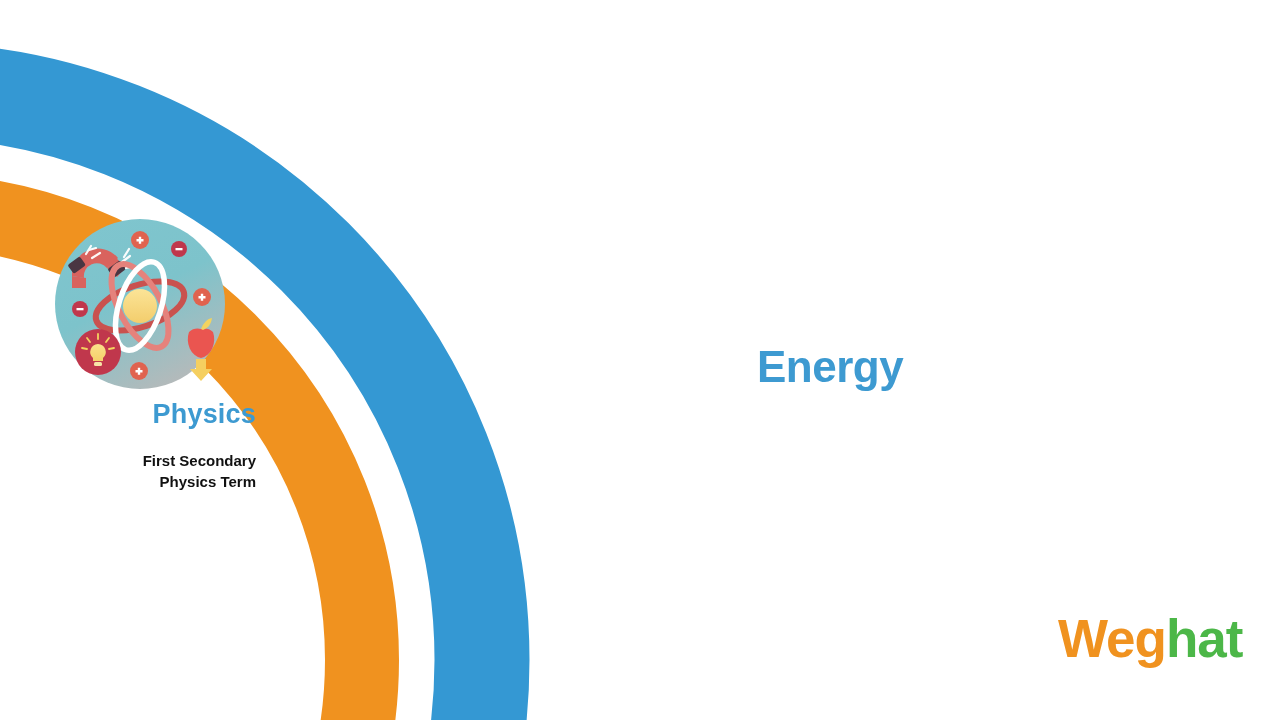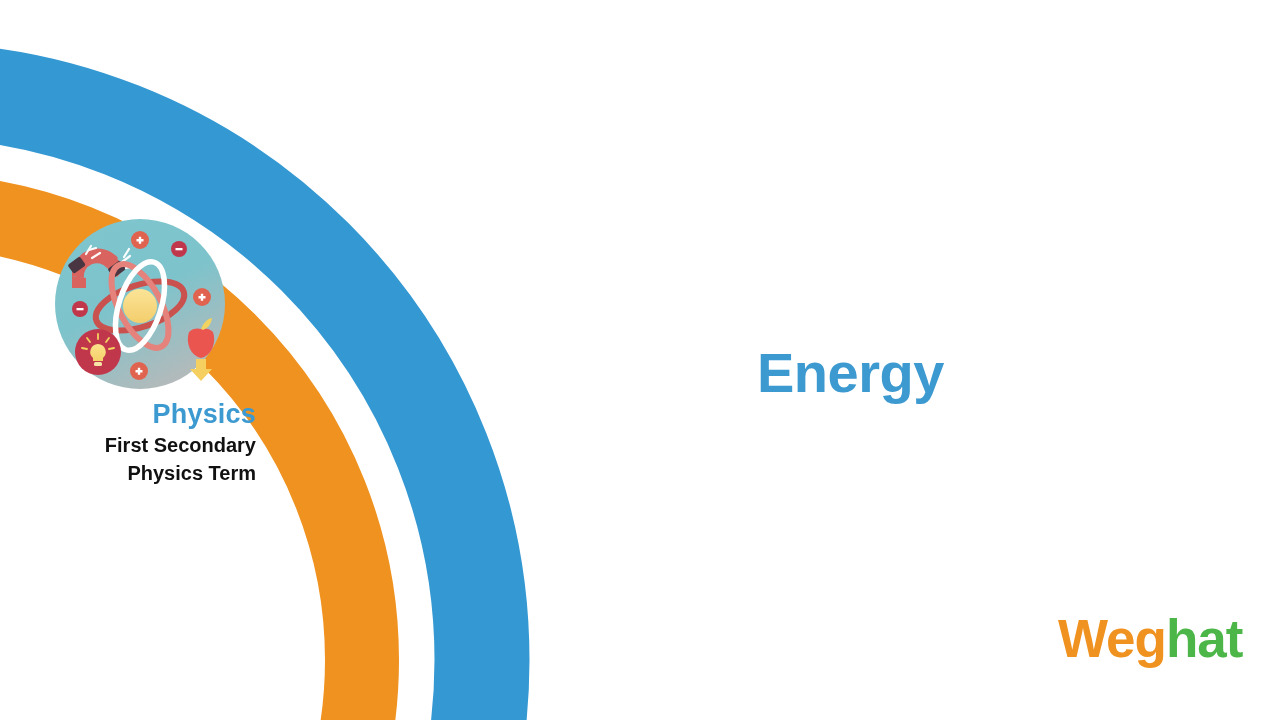--- a/index.html
+++ b/index.html
@@ -39,22 +39,22 @@
   }
   #subject-name {
     margin-top: 6px;
     font-size: 27px;
     font-weight: bold;
     color: #3d9ad1;
     letter-spacing: 0.2px;
     line-height: 1.1;
   }
   #subject-grade {
-    margin-top: 1px;
-    font-size: 20px;
+    margin-top: 20px;
+    font-size: 15px;
     font-weight: bold;
     color: #111111;
     line-height: 1.42;
   }
   #subject-grade .grade-line { display: block; }
 
   
   #pill-stack {
     position: absolute;
     left: 486px;
@@ -93,21 +93,21 @@
     margin-top: 17px;
     justify-content: center;
     padding-left: 30px;
   }
 
   
   #lesson-title {
     position: absolute;
     left: 757px;
     top: 345px;
-    font-size: 56px;
+    font-size: 44px;
     font-weight: bold;
     color: #3d9ad1;
     letter-spacing: -0.5px;
     line-height: 1;
     white-space: nowrap;
   }
 
   
   #brand-logo {
     position: absolute;

